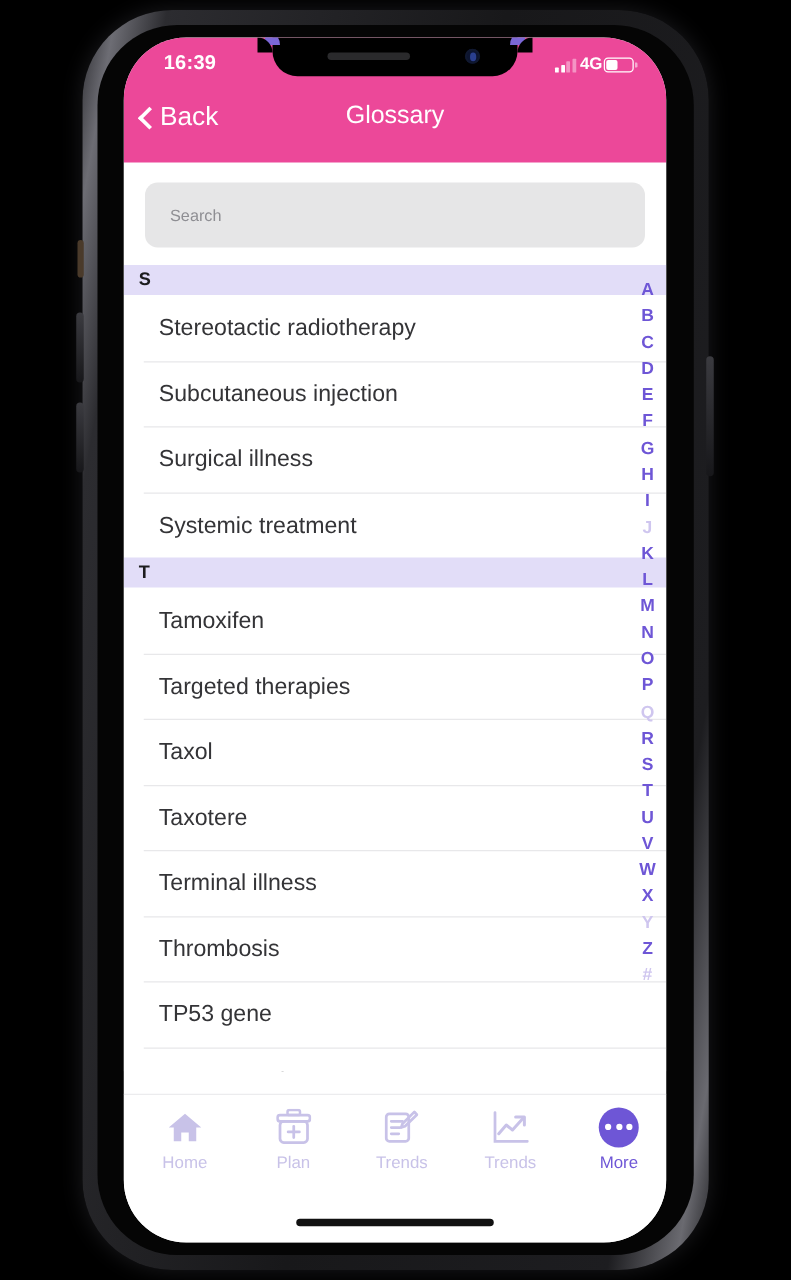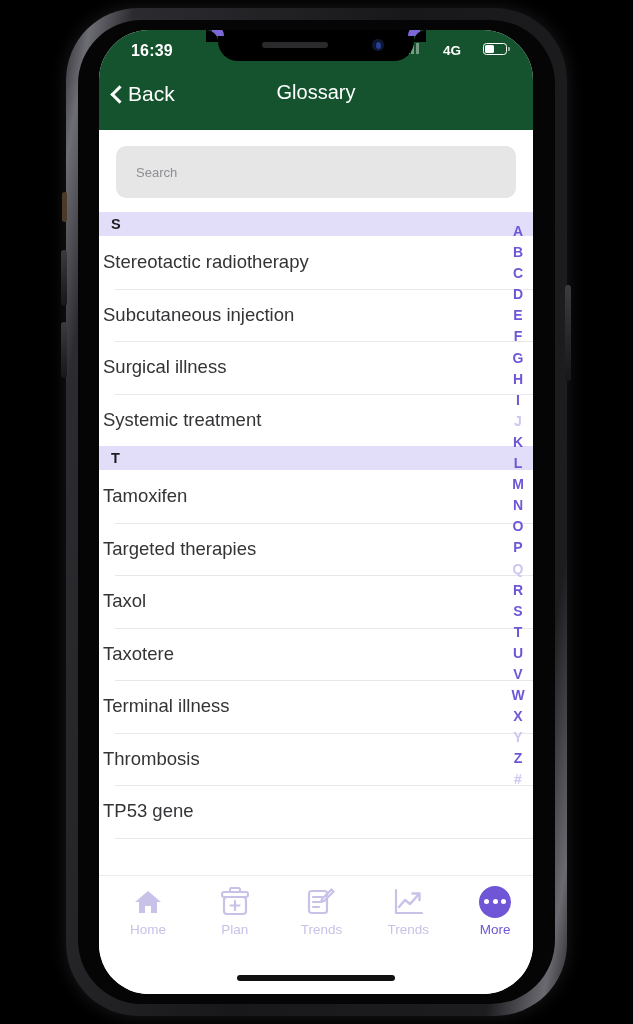--- a/index.html
+++ b/index.html
@@ -46,33 +46,33 @@
     width: 434px; height: 964px;
     border-radius: 50px;
     overflow: hidden;
     background: #ffffff;
   }
 
   
   .navbar {
     position: relative;
     height: 100px;
-    background: #14532d;
+    background: #ec4899;
   }
   .statusbar {
     position: relative;
     height: 48px;
   }
   .status-time {
     position: absolute; left: 32px; top: 12px;
     color: #fff; font-size: 16px; font-weight: bold; letter-spacing: .2px;
   }
   .status-right {
     position: absolute; right: 26px; top: 13px;
-    display: flex; align-items: flex-start; gap: 22px;
+    display: flex; align-items: flex-end; gap: 1px;
   }
   .bars { display: flex; align-items: flex-end; gap: 1.5px; height: 11px; }
   .bars i { display:block; width: 3px; background:#fff; border-radius:.5px; }
   .bars i.b1 { height: 4px; }
   .bars i.b2 { height: 6.5px; }
   .bars i.b3 { height: 9px; opacity:.42; }
   .bars i.b4 { height: 11px; opacity:.42; }
   .net { color:#fff; font-size: 13.5px; font-weight: bold; margin-left:2px;}
   .batt {
     position: relative; width: 24px; height: 12px;
@@ -155,21 +155,21 @@
   .sec-head {
     height: 24px;
     background:#e2ddf8;
     display:flex; align-items:center;
     padding-left: 12px;
     font-size: 14.5px; font-weight: bold; color:#1c1c1e;
   }
   .row {
     height: 52.5px;
     display:flex; align-items:center;
-    padding-left: 4px;
+    padding-left: 28px;
     font-size: 18.5px; color:#343437;
     position:relative;
   }
   .row + .row::before {
     content:""; position:absolute; left:16px; right:0; top:0;
     height:1px; background:#e8e8ea;
   }
 
   
   .index {

